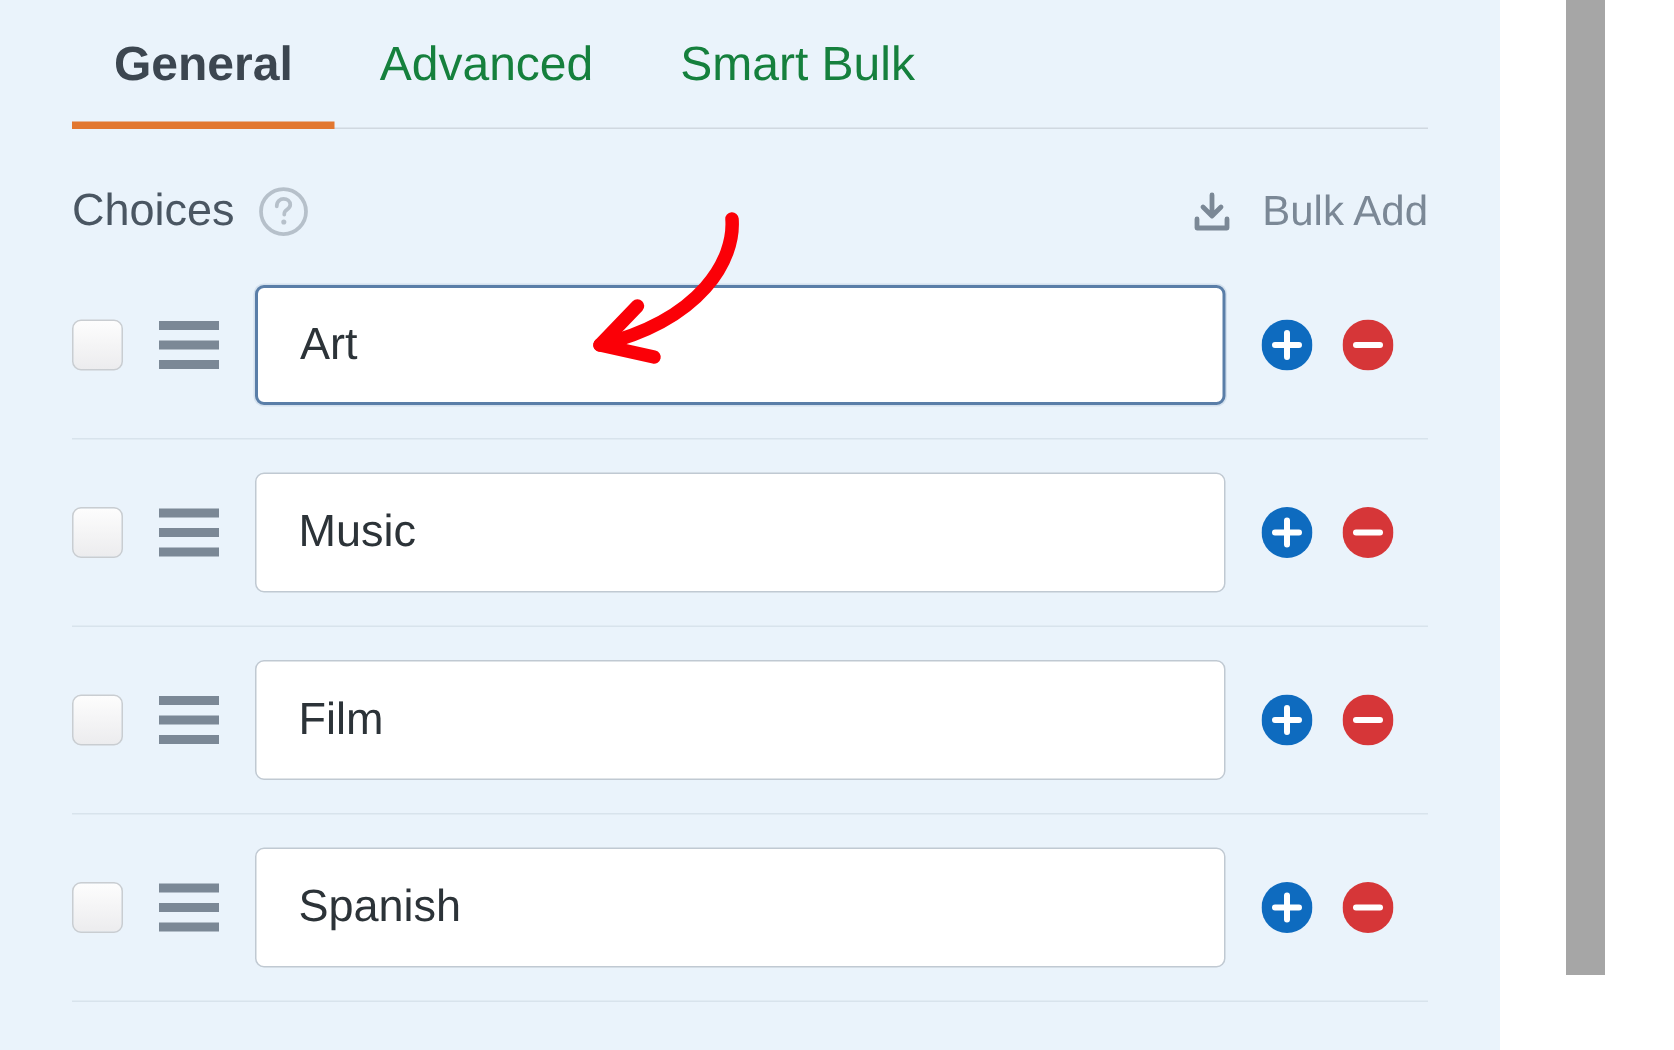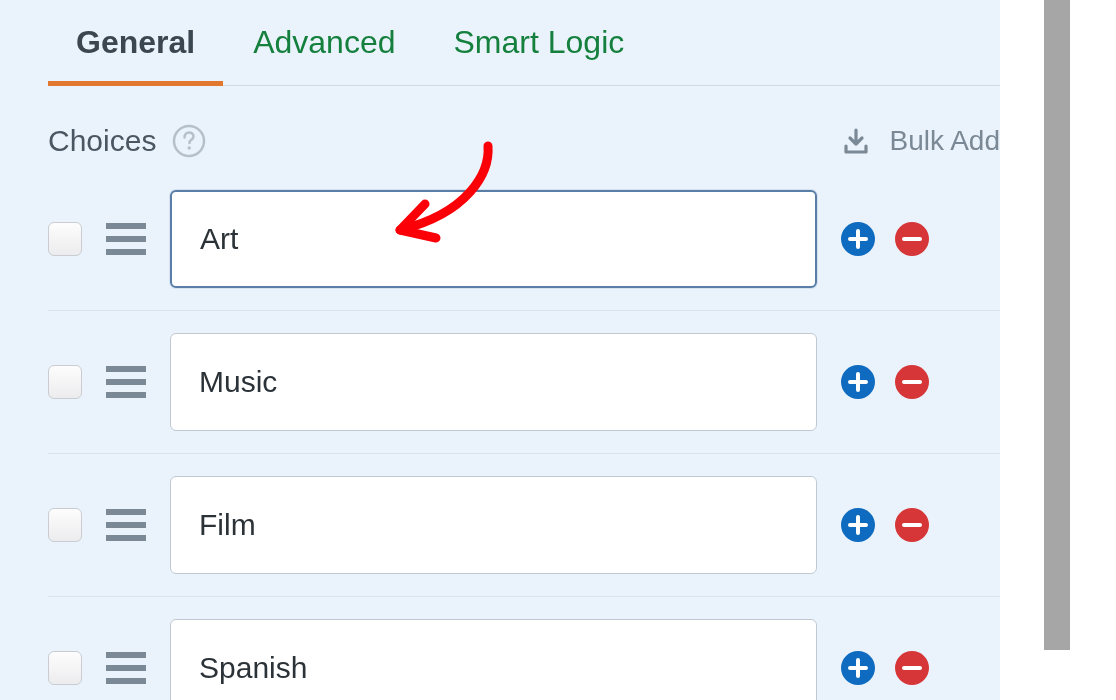--- a/index.html
+++ b/index.html
@@ -12,20 +12,21 @@
       position: relative;
     }
     .panel {
       background: #eaf3fb;
       width: 1000px;
       height: 700px;
       position: absolute;
       left: 0;
       top: 0;
       padding-left: 48px;
+      padding-right: 48px;
     }
     .scrollbar-track {
       position: absolute;
       right: 0;
       top: 0;
       width: 90px;
       height: 700px;
       background: #fff;
     }
     .scrollbar-inner {
@@ -114,21 +115,21 @@
       cursor: grab;
     }
     .drag-handle div {
       width: 40px;
       height: 6px;
       background: #7b8896;
     }
     .choice-input {
       flex: 1;
       max-width: 647px;
-      height: 98px;
+      height: 80px;
       font-size: 30px;
       color: #2c3338;
       background: #fff;
       border: 1px solid #c0c9d2;
       border-radius: 6px;
       padding: 0 28px;
       outline: none;
     }
     .choice-input.active {
       border: 2px solid #5a7ea8;
@@ -149,21 +150,21 @@
     }
   </style>
 </head>
 <body>
 
 <div class="panel">
 
   <div class="tabs">
     <div class="tab active">General</div>
     <div class="tab">Advanced</div>
-    <div class="tab">Smart Logic</div>
+    <div class="tab">Smart Bulk</div>
   </div>
 
   <div class="choices-header">
     <div class="choices-left">
       <span class="choices-label">Choices</span>
       <span class="help-icon-wrap">
         <svg width="34" height="34" viewBox="0 0 34 34">
           <circle cx="17" cy="17" r="15" fill="none" stroke="#b6c0ca" stroke-width="2.5"></circle>
           <path d="M12.5 13.5 C12.5 10 15 8.5 17 8.5 C19.5 8.5 21.5 10 21.5 12.5 C21.5 15 19 15.5 18 17 C17.5 17.8 17.5 19 17.5 19" fill="none" stroke="#b6c0ca" stroke-width="2.5" stroke-linecap="round"></path>
           <circle cx="17.2" cy="24" r="1.7" fill="#b6c0ca"></circle>

